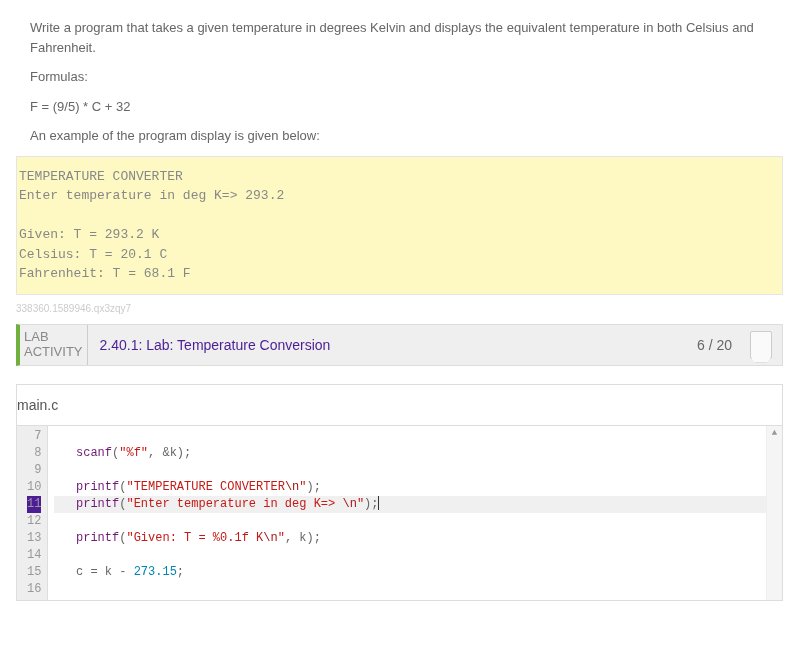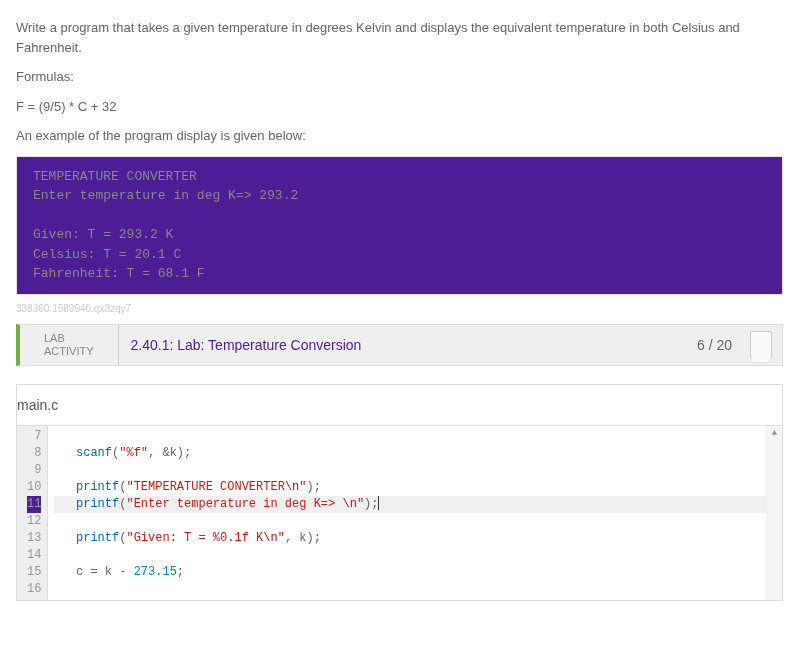--- a/index.html
+++ b/index.html
@@ -5,26 +5,26 @@
   * { box-sizing: border-box; }
   body {
     margin: 0;
     padding: 8px 16px;
     font-family: Arial, Helvetica, sans-serif;
     font-size: 13px;
     color: #666;
     background: #fff;
     width: 799px;
   }
-  .problem-text p { margin: 10px 0; line-height: 1.5; }
+  .problem-text p { margin: 10px 14px; line-height: 1.5; }
   .problem-text .hint { font-style: italic; }
   pre.sample {
-    background: #4c1d95;
+    background: #fef9c3;
     border: 1px solid #e5e5e5;
-    padding: 10px 16px;
+    padding: 10px 2px;
     font-family: "Courier New", monospace;
     font-size: 13px;
     color: #888;
     margin: 8px 0;
     white-space: pre;
     line-height: 1.5;
   }
   .watermark {
     font-size: 10px;
     color: #ccc;
@@ -32,24 +32,24 @@
   }
   .lab-bar {
     display: flex;
     align-items: center;
     border: 1px solid #ddd;
     border-left: 4px solid #6fb03e;
     background: #efefef;
     height: 42px;
   }
   .lab-label {
-    font-size: 11px;
+    font-size: 13px;
     color: #888;
     line-height: 1.1;
-    padding: 0 24px;
+    padding: 0 4px;
     border-right: 1px solid #ccc;
     height: 100%;
     display: flex;
     flex-direction: column;
     justify-content: center;
   }
   .lab-title {
     flex: 1;
     padding-left: 12px;
     font-size: 14px;
@@ -110,21 +110,21 @@
   .gutter .ln { display: block; height: 17px; }
   .gutter .hl { background: #4c1d95; }
   .code {
     flex: 1;
     padding: 2px 0 2px 6px;
     white-space: pre;
     overflow-x: auto;
   }
   .code .row { display: block; height: 17px; }
   .code .hl-row { background: #f0f0f0; }
-  .tok-fn { color: #0369a1; }
+  .tok-fn { color: #701a75; }
   .tok-str { color: #c41a16; }
   .tok-esc { color: #a31515; }
   .tok-num { color: #0086b3; }
   .cursor {
     display: inline-block;
     width: 1px; height: 14px;
     background: #333;
     vertical-align: middle;
     margin-left: -1px;
   }

